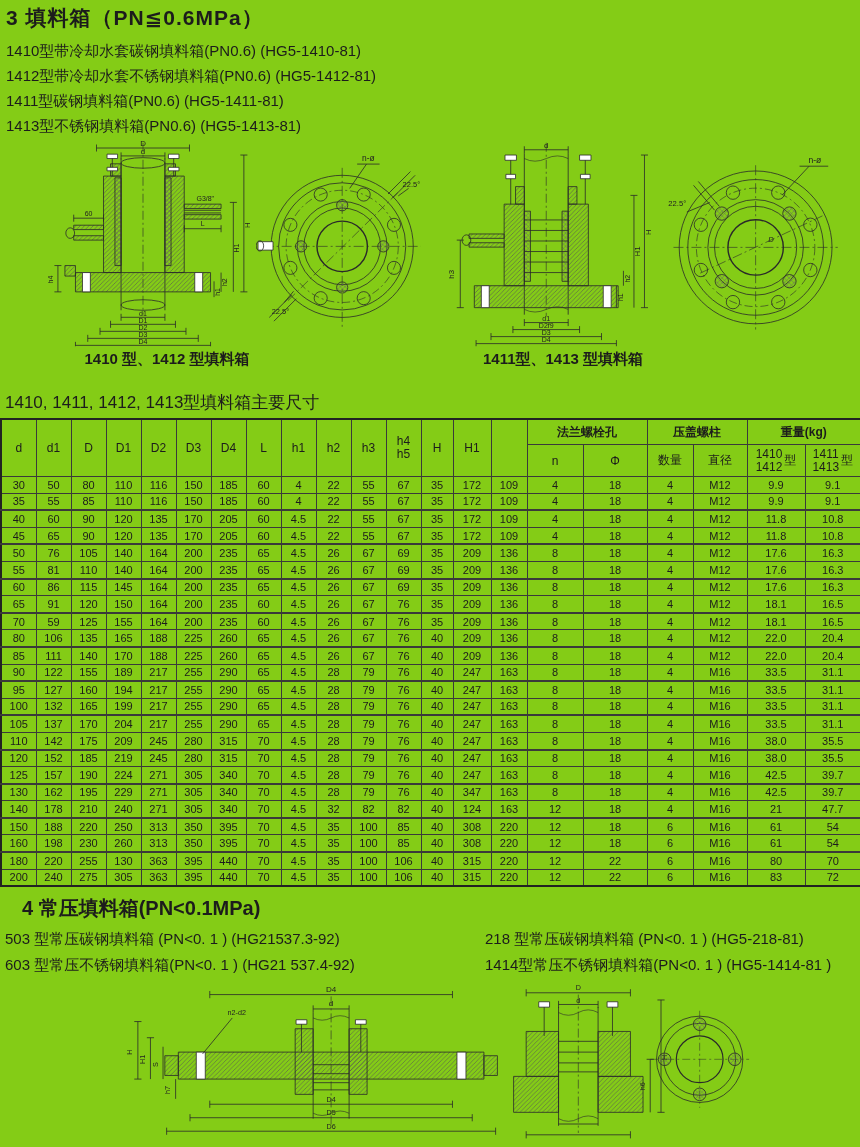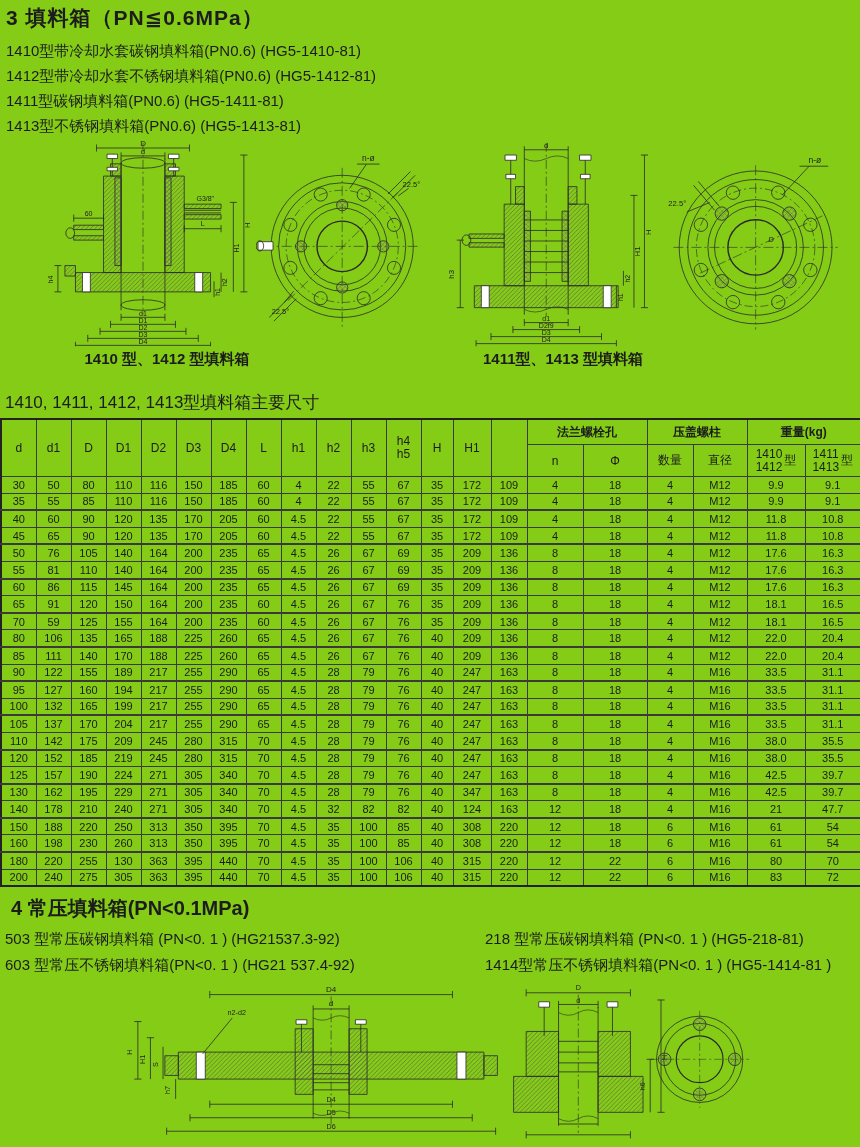--- a/index.html
+++ b/index.html
@@ -21,21 +21,21 @@
   .tbl-intro{font-size:17px;margin:17px 0 4px 5px;}
   table{border-collapse:collapse;table-layout:fixed;width:860px;border:2px solid #222;}
   th,td{border:1px solid #3a3a3a;text-align:center;padding:0;font-weight:normal;}
   thead th{font-size:12px;height:31px;}
   thead .grp{height:24px;font-weight:bold;}
   tbody td{font-size:11px;height:15.6px;line-height:1.1;}
   tbody tr:nth-child(odd):not(:first-child) td{border-top-width:2px;}
   .stack{display:flex;align-items:center;justify-content:center;gap:2px;}
   .stack .col{display:flex;flex-direction:column;line-height:1.05;}
   
-  .s4-title{font-size:20px;font-weight:bold;margin:8px 0 4px 11px;}
+  .s4-title{font-size:20px;font-weight:bold;margin:8px 0 4px 22px;}
   .s4-cols{display:flex;margin-left:5px;}
   .s4-col{width:480px;}
   .s4-col:last-child{width:370px;}
   .s4-col div{font-size:15px;line-height:26px;}
   
   .botfig{text-align:center;margin-top:4px;}
   .botcap{font-size:18px;font-weight:bold;text-align:center;margin-top:2px;letter-spacing:1px;}
 </style>
 </head>
 <body>

